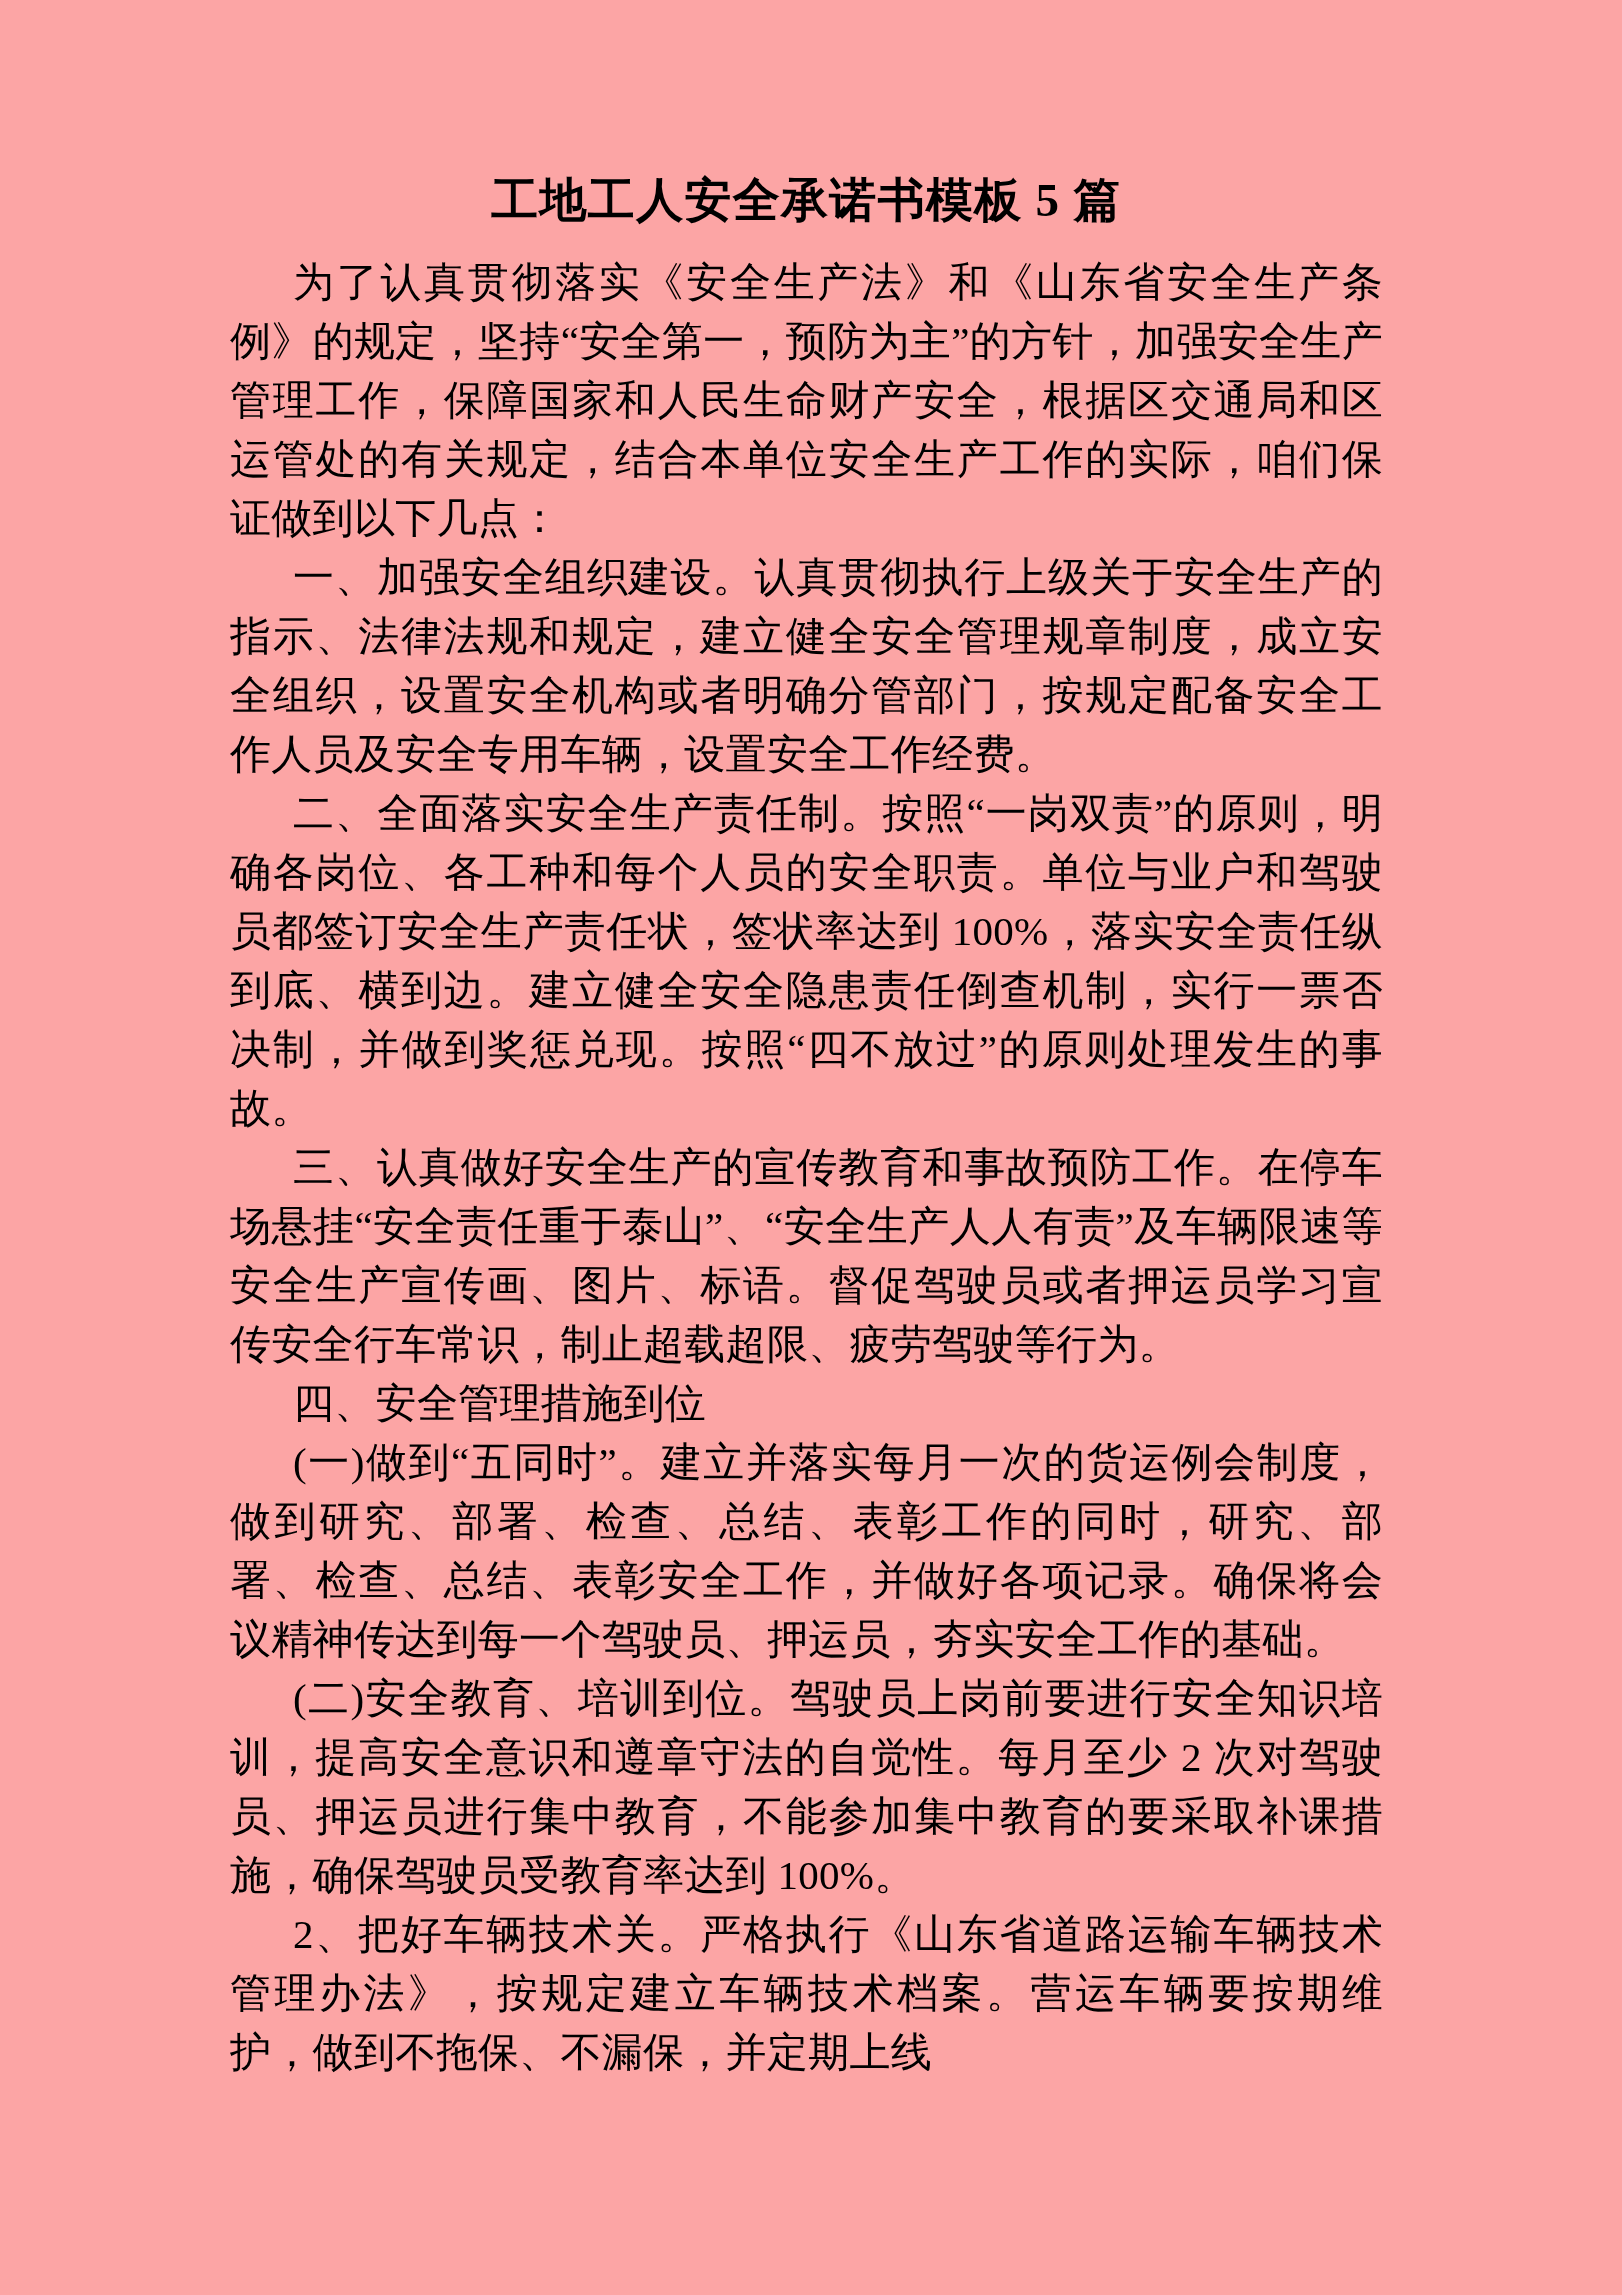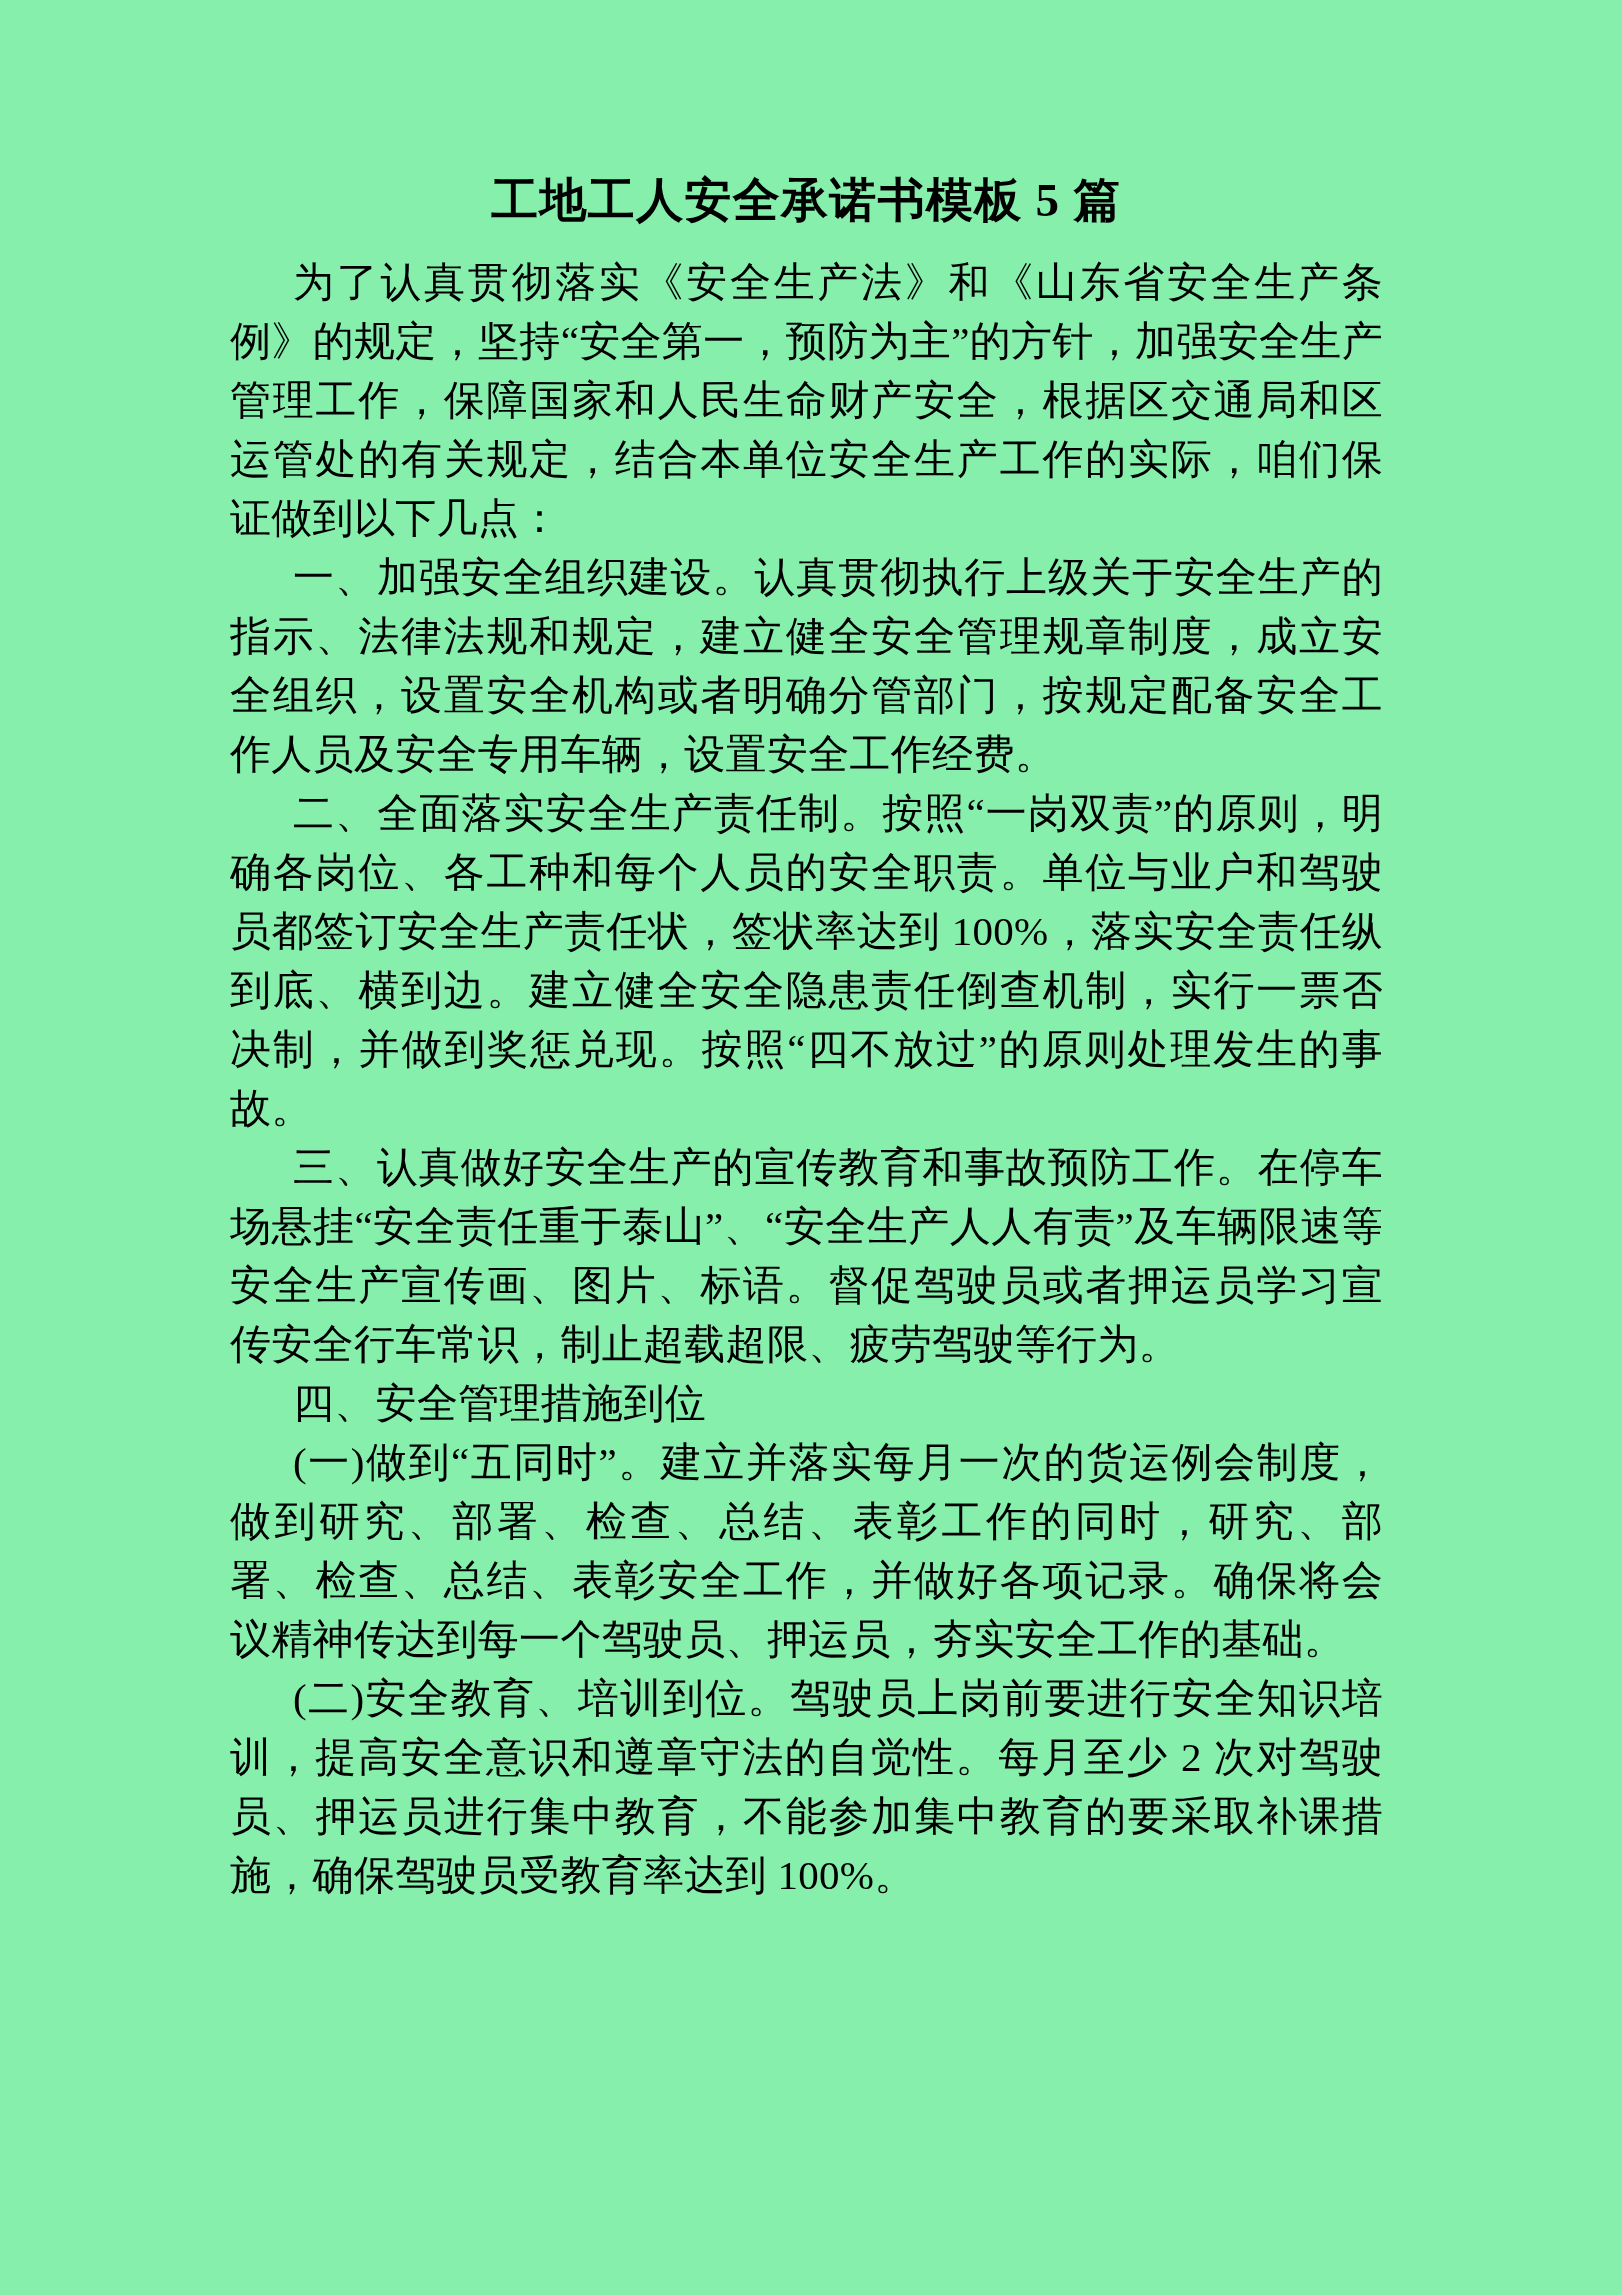--- a/index.html
+++ b/index.html
@@ -15,21 +15,21 @@
     font-family: "Liberation Serif", "DejaVu Serif", serif;
     color: #000000;
     -webkit-font-smoothing: antialiased;
   }
   .page {
     position: absolute;
     left: 0;
     top: 0;
     width: 1623px;
     height: 2295px;
-    background: #86efac;
+    background: #fca5a5;
     box-sizing: border-box;
   }
   .content {
     position: absolute;
     left: 230px;
     top: 164px;
     width: 1153px;
   }
   .doc-title {
     font-size: 47px;
@@ -72,16 +72,17 @@
     <p class="para">三、认真做好安全生产的宣传教育和事故预防工作。在停车场悬挂“安全责任重于泰山”、“安全生产人人有责”及车辆限速等安全生产宣传画、图片、标语。督促驾驶员或者押运员学习宣传安全行车常识，制止超载超限、疲劳驾驶等行为。</p>
 
     <p class="para short">四、安全管理措施到位</p>
 
     <p class="para">(一)做到“五同时”。建立并落实每月一次的货运例会制度，做到研究、部署、检查、总结、表彰工作的同时，研究、部署、检查、总结、表彰安全工作，并做好各项记录。确保将会议精神传达到每一个驾驶员、押运员，夯实安全工作的基础。</p>
 
     <p class="para">(二)安全教育、培训到位。驾驶员上岗前要进行安全知识培训，提高安全意识和遵章守法的自觉性。每月至少 2 次对驾驶员、押运员进行集中教育，不能参加集中教育的要采取补课措施，确保驾驶员受教育率达到 100%。</p>
 
 
 
+    <p class="para">2、把好车辆技术关。严格执行《山东省道路运输车辆技术管理办法》，按规定建立车辆技术档案。营运车辆要按期维护，做到不拖保、不漏保，并定期上线</p>
 
   </div>
 </div>
 
 
 </body></html>

